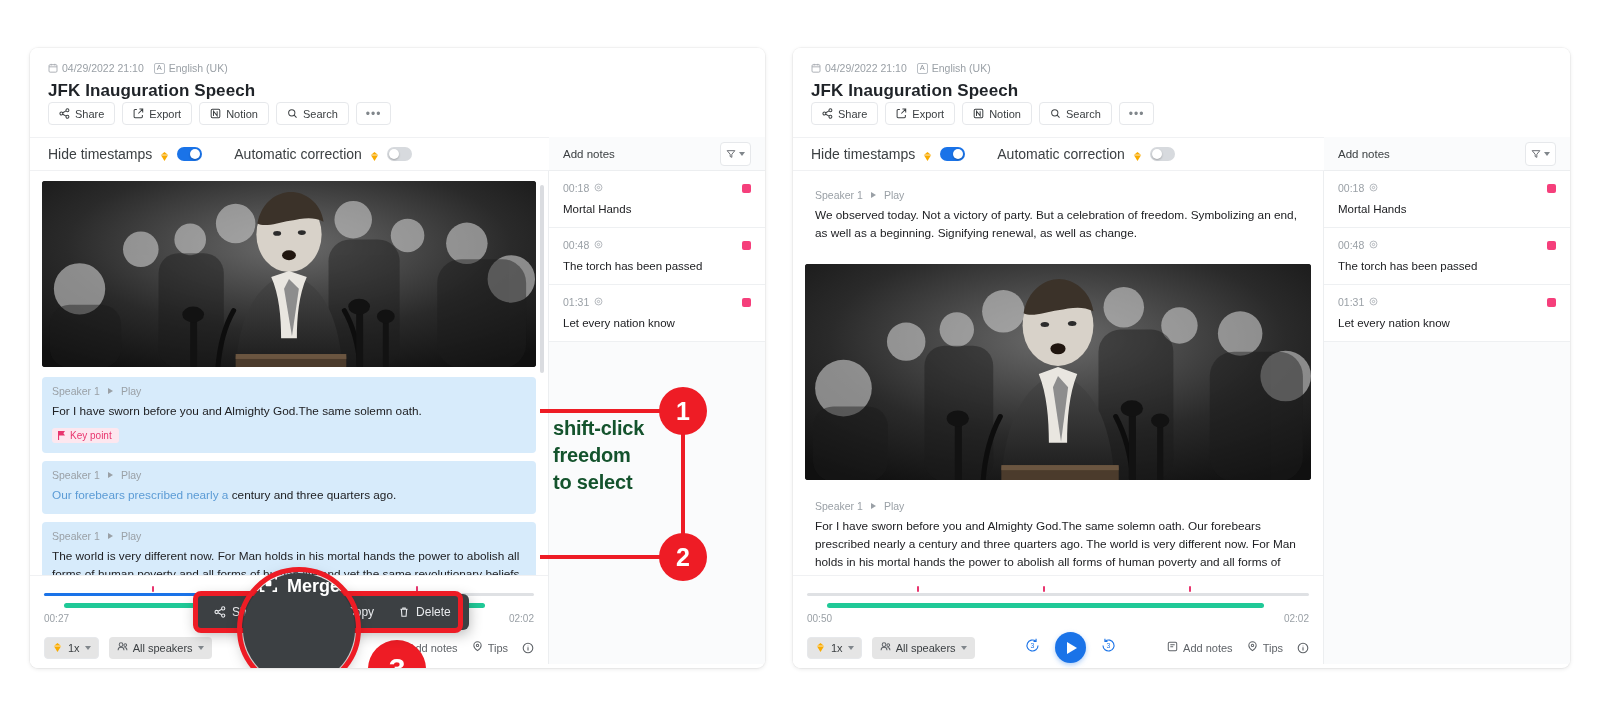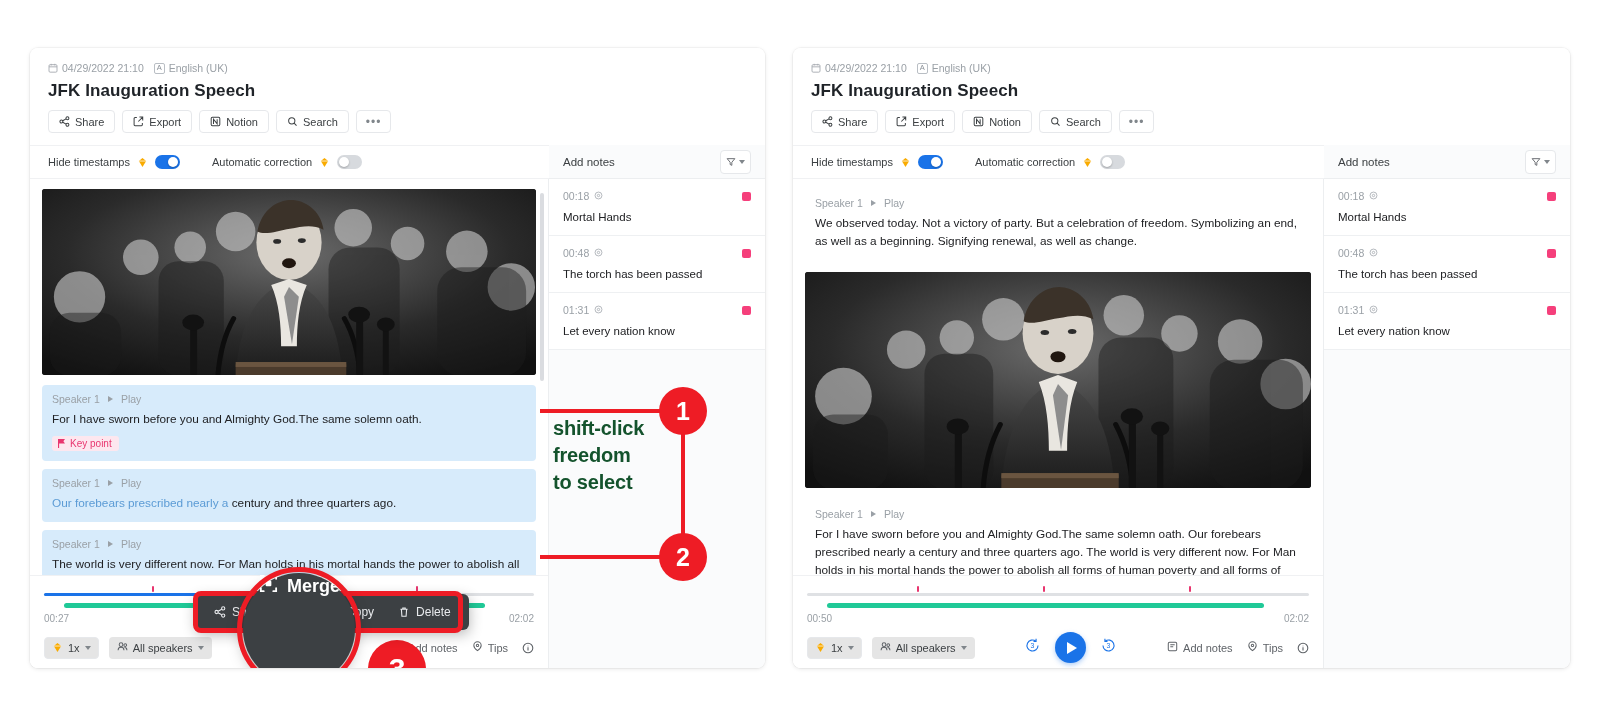--- a/index.html
+++ b/index.html
@@ -32,41 +32,41 @@
   .meta-item { display:flex; align-items:center; gap:4px; white-space:nowrap; }
   .meta-icon { width:10px; height:10px; flex:none; display:block; }
   .meta-icon svg { display:block; width:10px; height:10px; }
   .lang-box {
     display:inline-flex; align-items:center; justify-content:center;
     width:11px; height:11px; border:1px solid #b9bec4; border-radius:2px;
     font-size:7.5px; color:#8a9097; line-height:1;
   }
   .doc-title {
     font-size:17px; font-weight:600; color:#1f2328;
-    margin:7px 0 9px 0; letter-spacing:.1px;
+    margin:7px 0 1px 0; letter-spacing:.1px;
   }
   .toolbar { display:flex; align-items:center; gap:7px; padding-bottom:12px; }
   .tb-btn {
     display:inline-flex; align-items:center; gap:5px;
     height:23px; padding:0 10px;
     border:1px solid #e6e8eb; border-radius:4px;
     background:#fff; font-size:11px; color:#3c4043;
     cursor:pointer; white-space:nowrap;
   }
   .tb-btn svg { display:block; }
   .tb-btn.more { padding:0 9px; color:#80868b; letter-spacing:1px; font-size:12px; }
 
   
   .options-bar {
     display:flex; align-items:center; gap:32px;
     padding:0 18px; height:34px;
     border-top:1px solid #f0f1f3; border-bottom:1px solid #f0f1f3;
     background:#fff;
   }
-  .opt { display:flex; align-items:center; gap:7px; font-size:11px; color:#3c4043; cursor:pointer; }
+  .opt { display:flex; align-items:center; gap:7px; font-size:14px; color:#3c4043; cursor:pointer; }
   .diamond { width:11px; height:11px; display:block; }
   .switch {
     width:25px; height:14px; border-radius:7px; position:relative; flex:none;
     background:#d7dade; transition:background .15s;
   }
   .switch.on { background:#1a73e8; }
   .switch .knob {
     position:absolute; top:2px; left:2px; width:10px; height:10px;
     border-radius:50%; background:#fff; box-shadow:0 1px 2px rgba(0,0,0,.25);
   }

